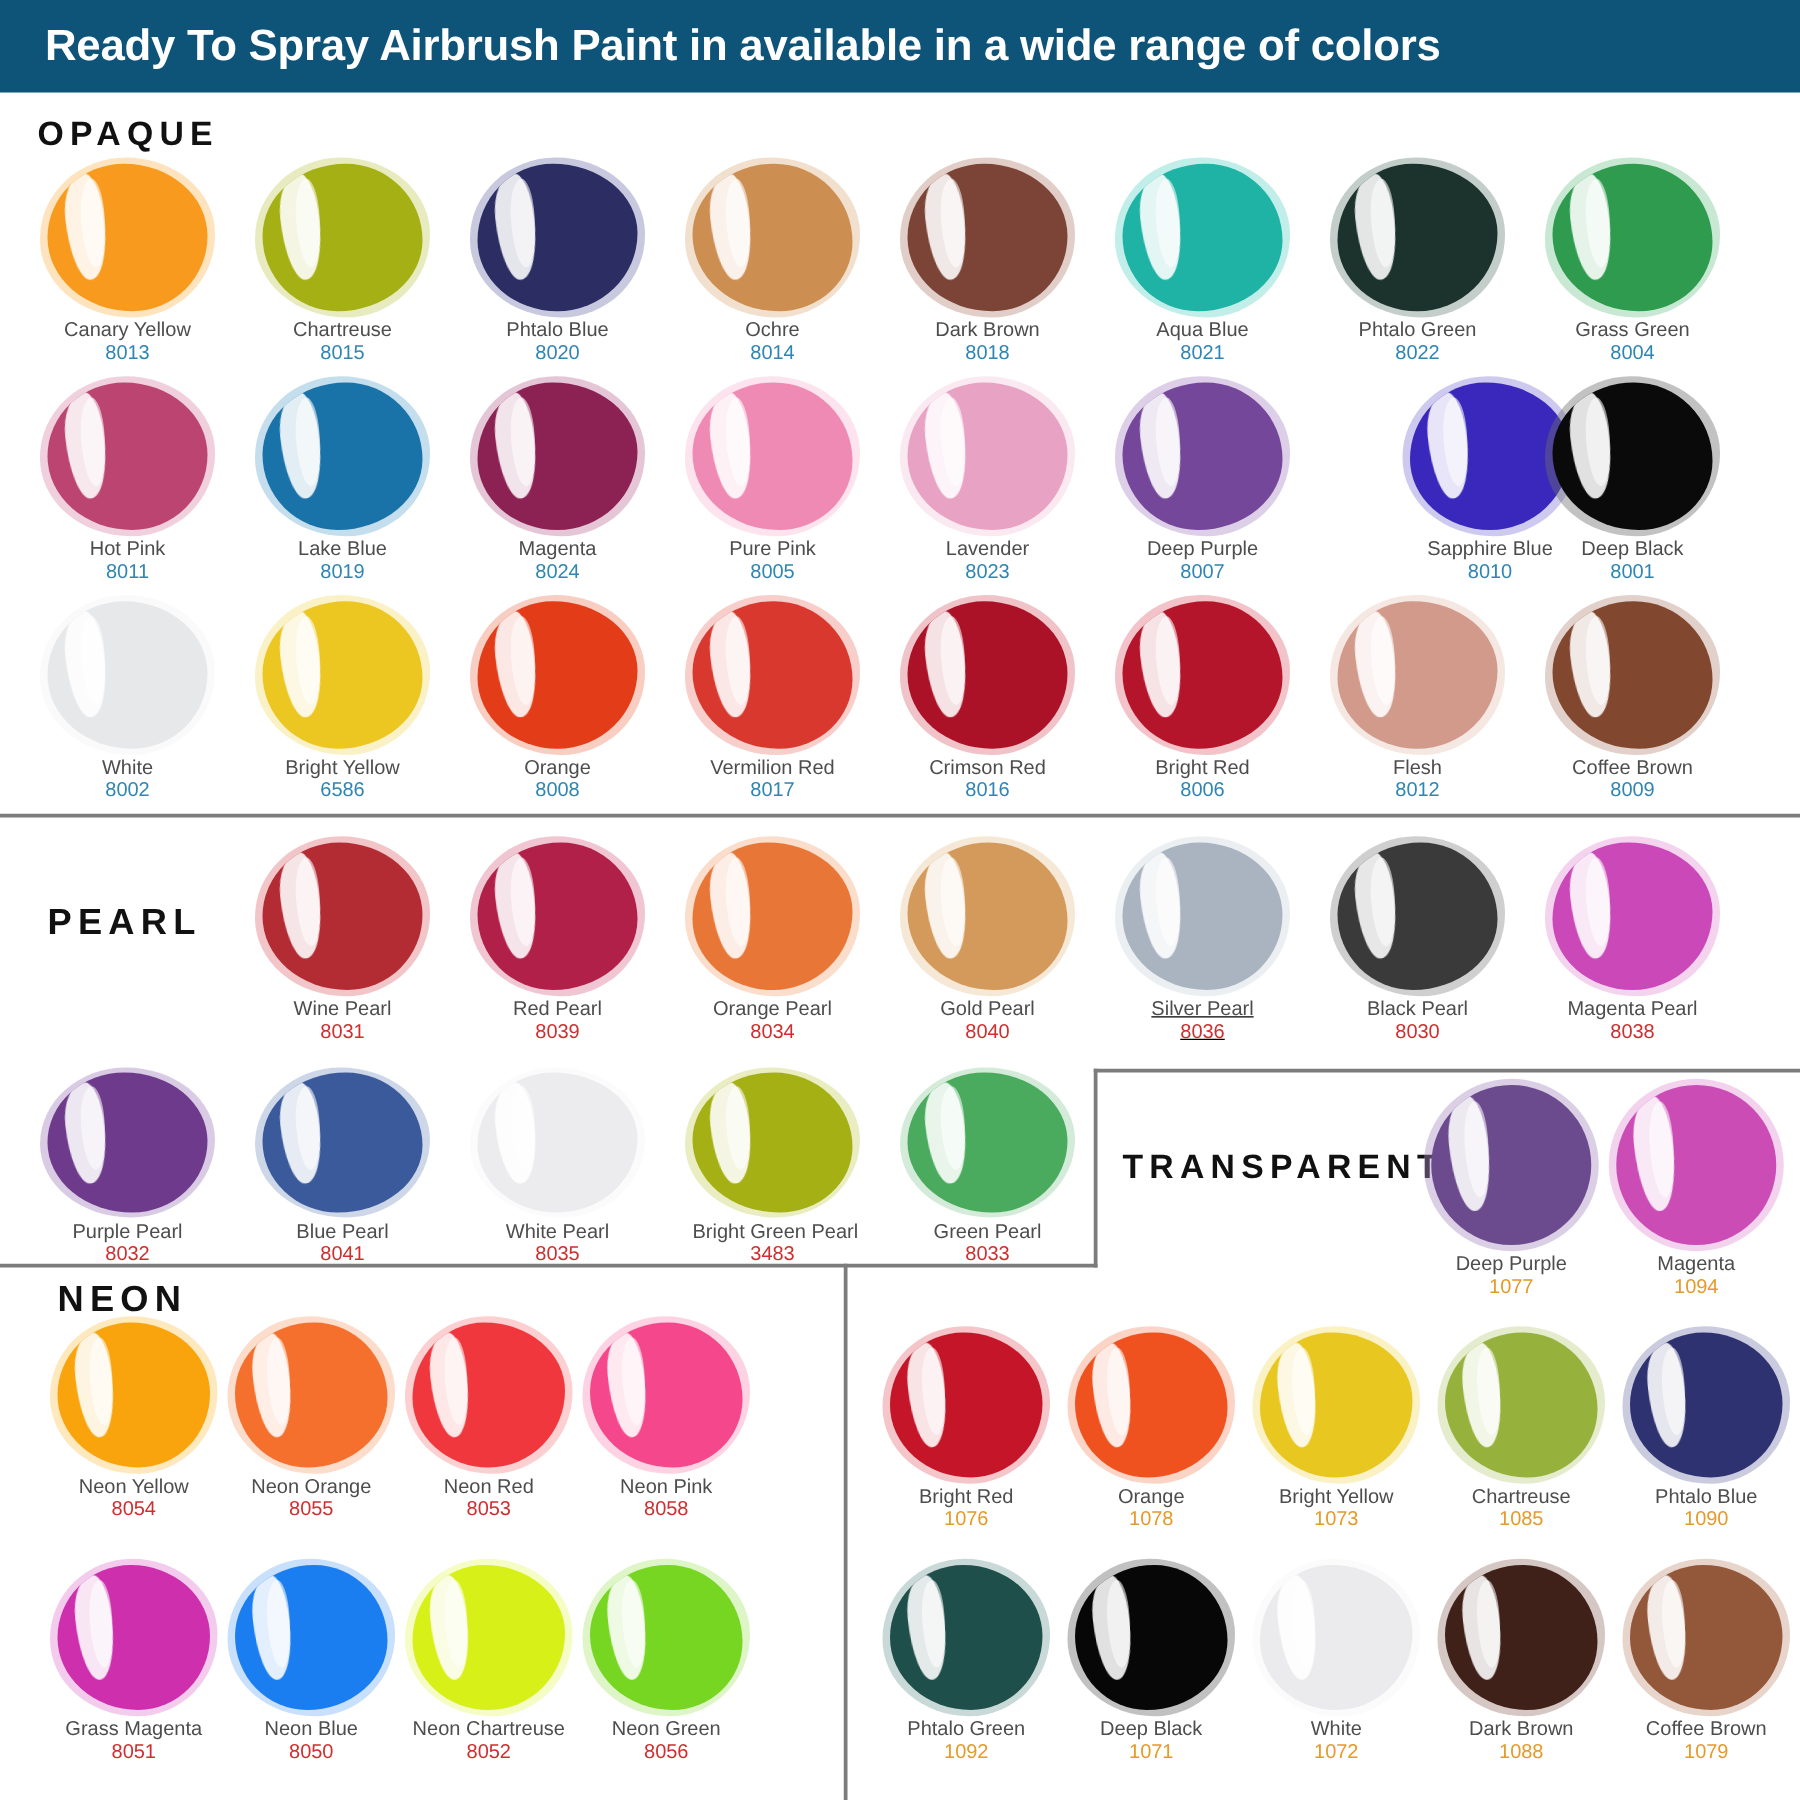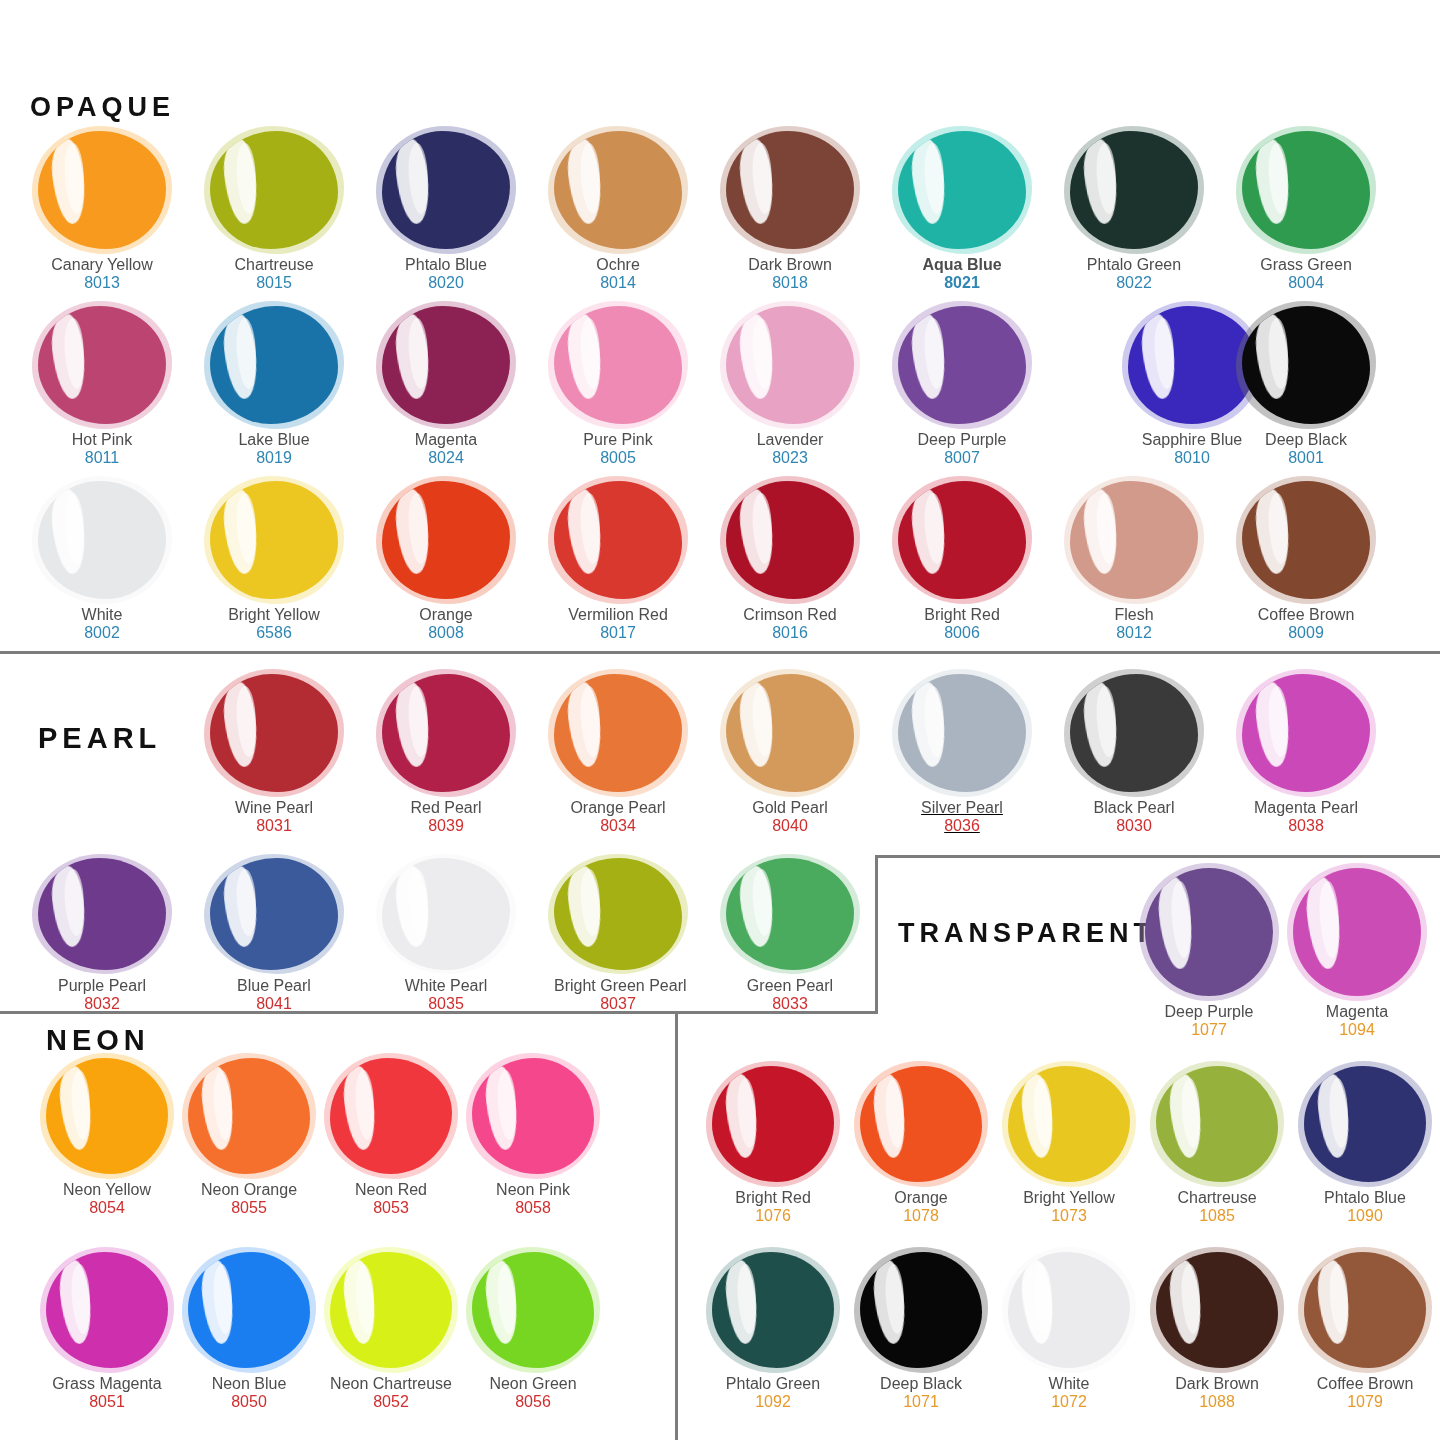--- a/index.html
+++ b/index.html
@@ -111,20 +111,23 @@
   .code-opaque { color: #2f86b3; }
   .code-pearl  { color: #cf2f2f; }
   .code-neon   { color: #cf2f2f; }
   .code-trans  { color: #e59a2a; }
 </style>
 </head>
 <body>
 
 <div id="page">
 
+  <div id="header">
+    <div id="header-title">Ready To Spray Airbrush Paint in available in a wide range of colors</div>
+  </div>
 
   <div class="section-title" id="title-opaque">OPAQUE</div>
   <div class="section-title" id="title-pearl">PEARL</div>
   <div class="section-title" id="title-neon">NEON</div>
   <div class="section-title" id="title-transparent">TRANSPARENT</div>
 
   <div class="rule" id="rule-opaque-bottom"></div>
   <div class="rule" id="rule-pearl-bottom"></div>
   <div class="rule" id="rule-pearl-right"></div>
   <div class="rule" id="rule-trans-top"></div>
@@ -164,21 +167,21 @@
         <div class="sw-code code-opaque">8014</div>
       </div>
       <div class="swatch" style="left: 726px; top: 131px; width: 128px;">
         <div class="blob-wrap" style="width: 128px; height: 118px;">
           <div class="halo" style="background: rgb(185, 138, 124);"></div>
           <div class="blob" style="background: rgb(123, 68, 54); border-radius: 48% 52% 47% 53% / 50% 49% 51% 50%;"></div>
         </div>
         <div class="sw-name">Dark Brown</div>
         <div class="sw-code code-opaque">8018</div>
       </div>
-      <div class="swatch" style="left: 898px; top: 131px; width: 128px; font-weight: bold;">
+      <div class="swatch" style="left: 898px; top: 131px; width: 128px;">
         <div class="blob-wrap" style="width: 128px; height: 118px;">
           <div class="halo" style="background: rgb(110, 214, 203);"></div>
           <div class="blob" style="background: rgb(30, 179, 164); border-radius: 52% 48% 53% 47% / 49% 52% 48% 51%;"></div>
         </div>
         <div class="sw-name">Aqua Blue</div>
         <div class="sw-code code-opaque">8021</div>
       </div>
       <div class="swatch" style="left: 1070px; top: 131px; width: 128px;">
         <div class="blob-wrap" style="width: 128px; height: 118px;">
           <div class="halo" style="background: rgb(111, 138, 128);"></div>
@@ -406,21 +409,21 @@
         </div>
         <div class="sw-name">White Pearl</div>
         <div class="sw-code code-pearl">8035</div>
       </div>
       <div class="swatch" style="left: 554px; top: 858px; width: 128px;">
         <div class="blob-wrap" style="width: 128px; height: 112px;">
           <div class="halo" style="background: rgb(203, 211, 108);"></div>
           <div class="blob" style="background: rgb(165, 176, 20); border-radius: 51% 49% 46% 54% / 48% 53% 47% 52%;"></div>
         </div>
         <div class="sw-name">Bright Green Pearl</div>
-        <div class="sw-code code-pearl">8037</div>
+        <div class="sw-code code-pearl">3483</div>
       </div>
       <div class="swatch" style="left: 726px; top: 858px; width: 128px;">
         <div class="blob-wrap" style="width: 128px; height: 112px;">
           <div class="halo" style="background: rgb(149, 207, 162);"></div>
           <div class="blob" style="background: rgb(74, 171, 94); border-radius: 48% 52% 47% 53% / 50% 49% 51% 50%;"></div>
         </div>
         <div class="sw-name">Green Pearl</div>
         <div class="sw-code code-pearl">8033</div>
       </div>
     </div>

